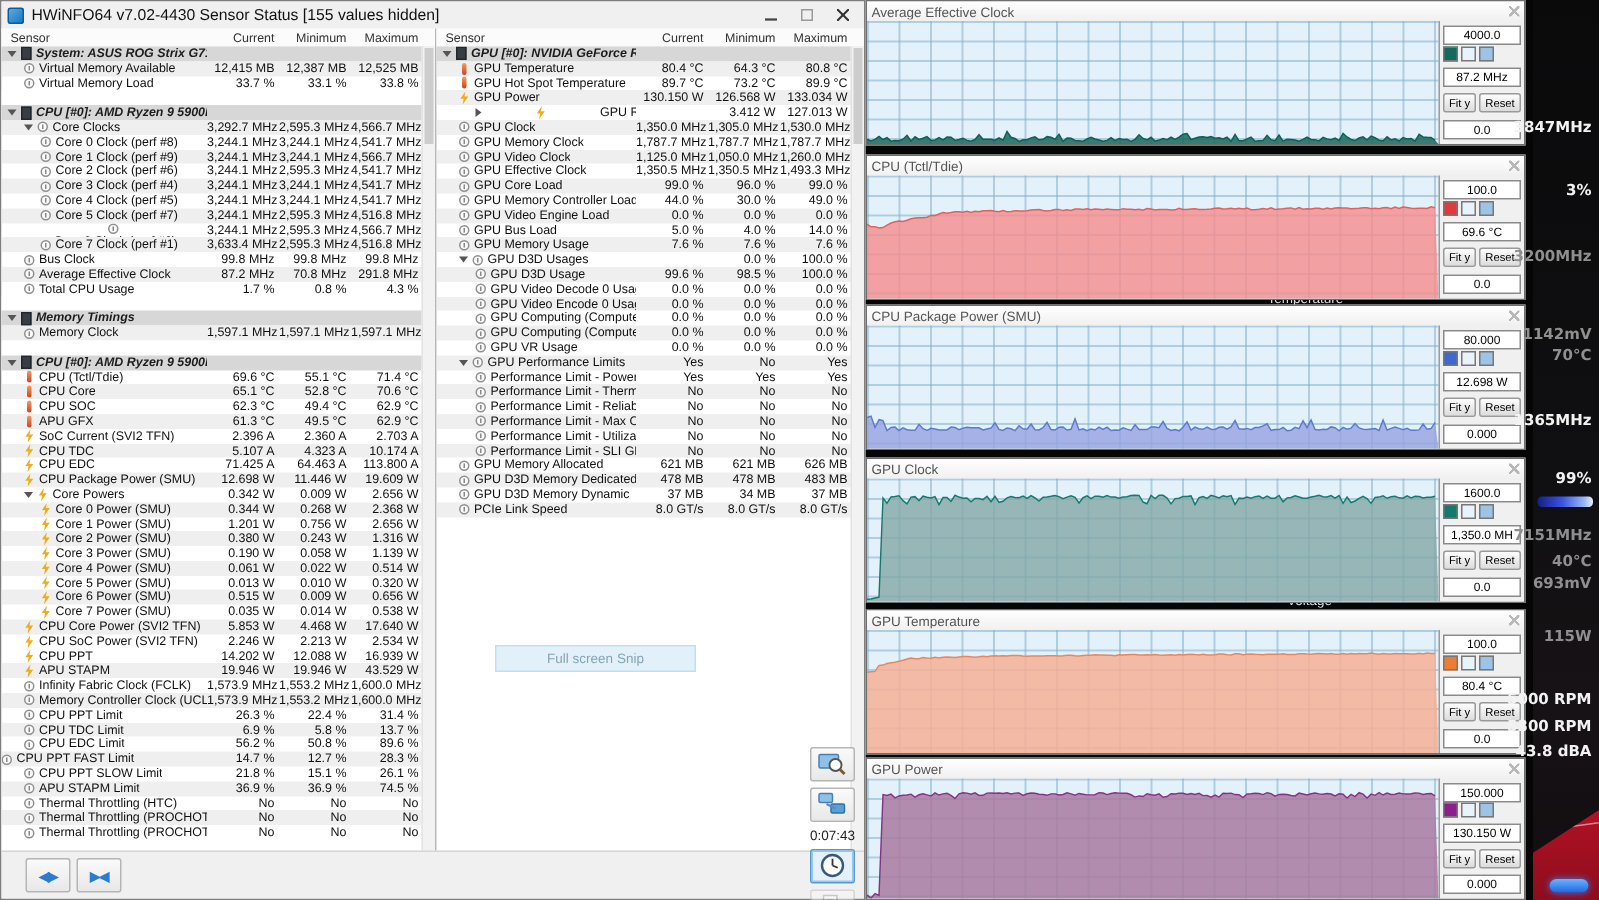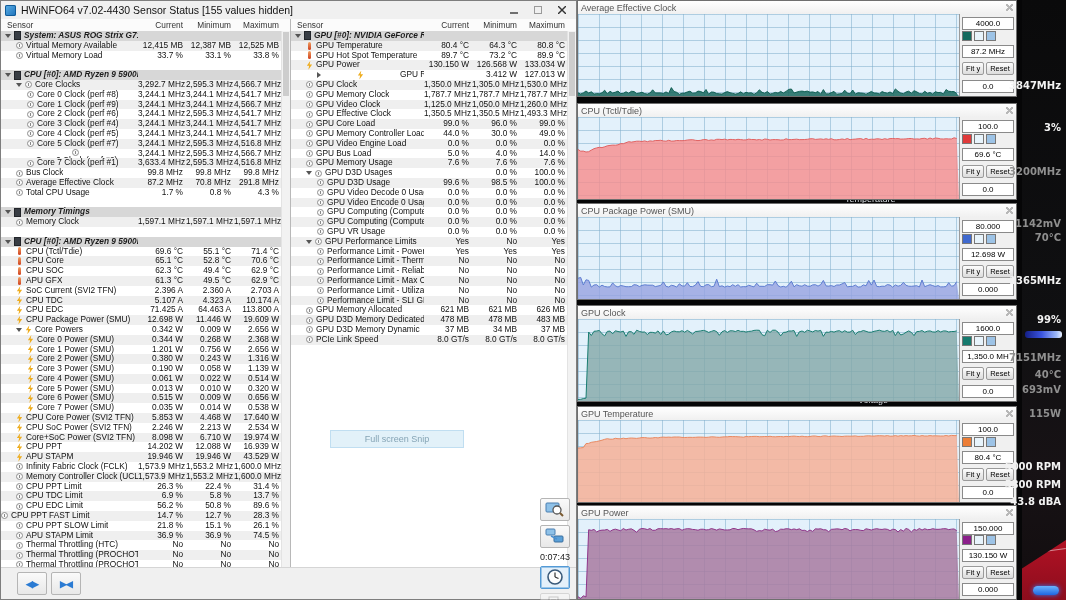--- a/index.html
+++ b/index.html
@@ -499,29 +499,20 @@
               <span class="val">17.640 W</span>
             </div>
             <div class="srow">
               <span class="c-name" style="padding-left: 15px;">
                 <span class="ic ic-bolt"></span>
                 <span class="lbl">CPU SoC Power (SVI2 TFN)</span>
               </span>
               <span class="val">2.246 W</span>
               <span class="val">2.213 W</span>
               <span class="val">2.534 W</span>
-            </div>
-            <div class="srow odd">
-              <span class="c-name" style="padding-left: 15px;">
-                <span class="ic ic-bolt"></span>
-                <span class="lbl">Core+SoC Power (SVI2 TFN)</span>
-              </span>
-              <span class="val">8.098 W</span>
-              <span class="val">6.710 W</span>
-              <span class="val">19.974 W</span>
             </div>
             <div class="srow">
               <span class="c-name" style="padding-left: 15px;">
                 <span class="ic ic-bolt"></span>
                 <span class="lbl">CPU PPT</span>
               </span>
               <span class="val">14.202 W</span>
               <span class="val">12.088 W</span>
               <span class="val">16.939 W</span>
             </div>
@@ -1192,21 +1183,21 @@
   <span class="sv b1" style="top: 80px;">3847MHz</span>
       <span class="sv b1" style="top: 122px;">3%</span>
       <span class="sv b0" style="top: 166px;">3200MHz</span>
       <span class="sv b0" style="top: 196px; margin-top: 36px;">70°C</span>
       <span class="sv b0" style="top: 218px;">1142mV</span>
       <span class="sv b1" style="top: 275px;">1365MHz</span>
       <span class="sv b1" style="top: 314px;">99%</span>
       <span class="sv b0" style="top: 352px;">7151MHz</span>
       <span class="sv b0" style="top: 369px;">40°C</span>
       <span class="sv b0" style="top: 384px;">693mV</span>
-      <span class="sv b0" style="top: 408px;">115W</span>
+      <span class="sv b0" style="top: 419px;">115W</span>
       <span class="sv b1" style="top: 461px;">5000 RPM</span>
       <span class="sv b1" style="top: 479px;">5300 RPM</span>
       <span class="sv b1" style="top: 496px;">43.8 dBA</span>
     </div>
 
   <div class="snip">
     <span>Full screen Snip</span>
   </div>
 </div>
 

